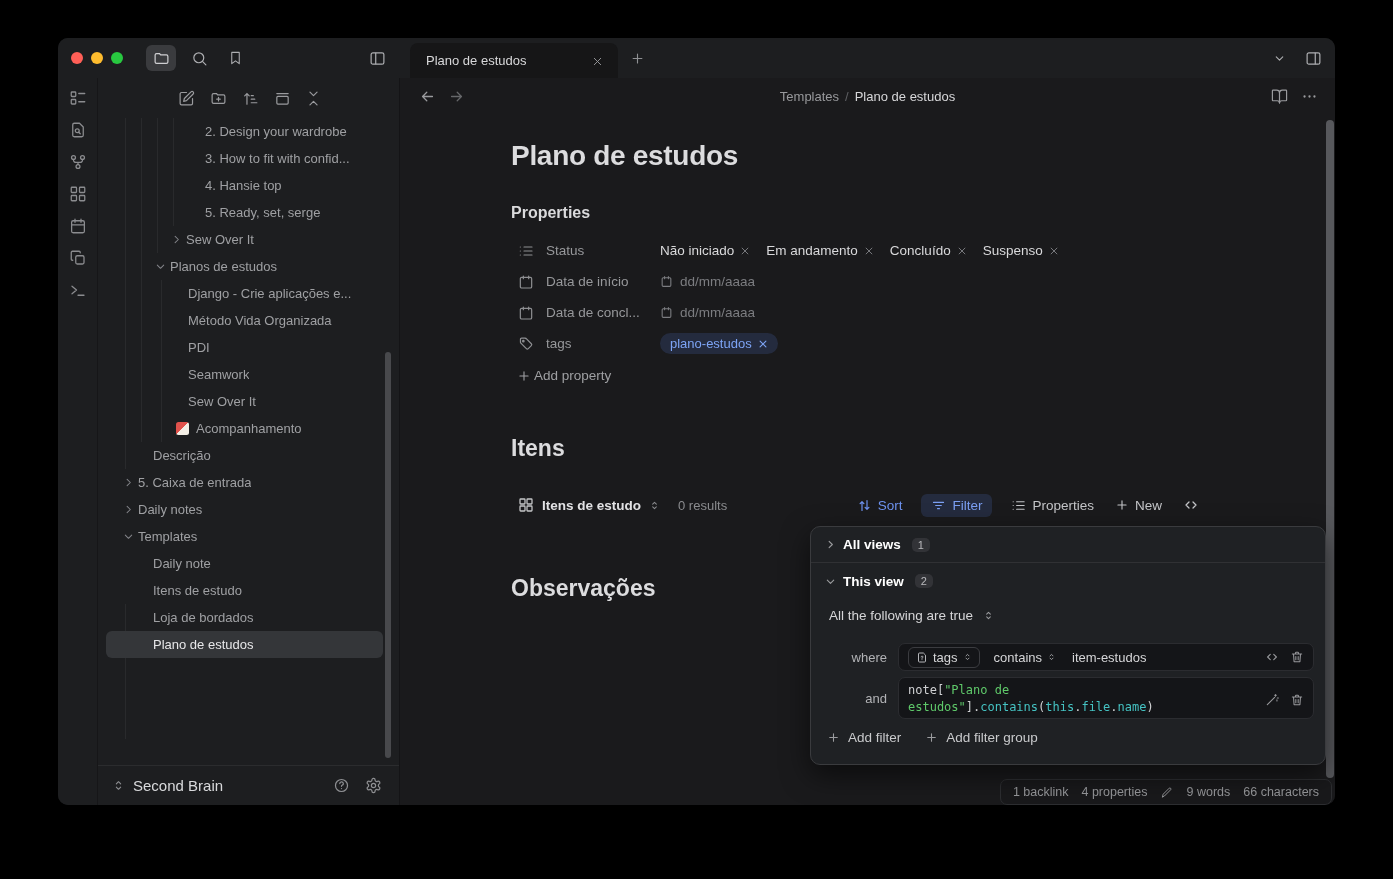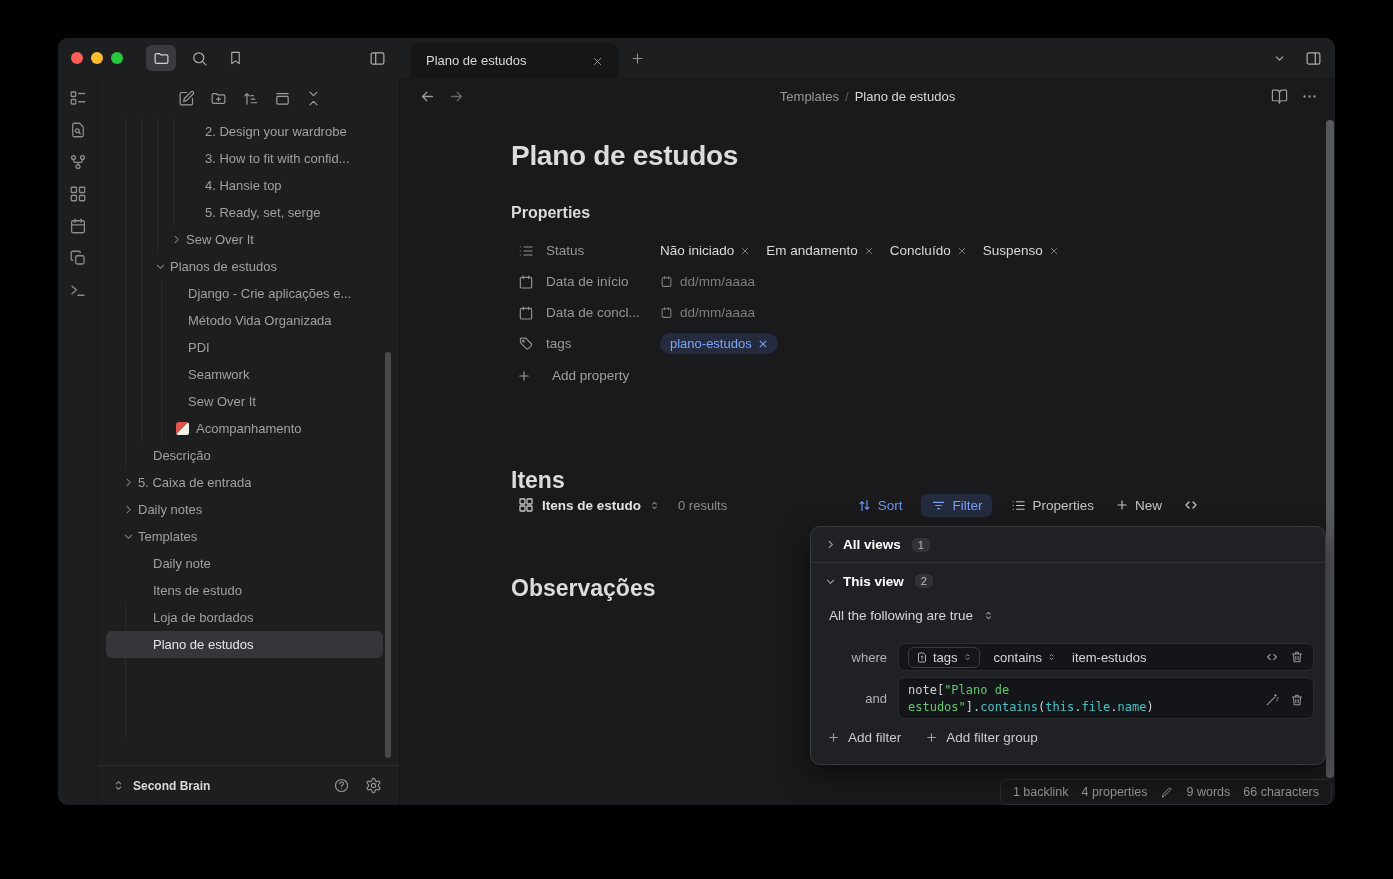--- a/index.html
+++ b/index.html
@@ -41,21 +41,21 @@
   .trow.selected .tlabel { color:#e7e7e9; }
   .trow.selected::before { content:""; position:absolute; left:8px; right:16px; top:0; bottom:0;
     background:#343639; border-radius:6px; }
   .emoji-book { position:relative; z-index:1; width:13px; height:13px; border-radius:2.5px; margin-right:7px;
     background:linear-gradient(135deg,#e0524c 48%,#f4efe6 48%); }
   .guide { position:absolute; width:1px; background:rgba(255,255,255,.055); }
   .exp-scroll { position:absolute; right:8px; top:274px; width:6px; height:406px; background:#48494c; border-radius:3px; }
 
   .vault-bar { position:absolute; left:0; right:0; bottom:0; height:40px; border-top:1px solid #2b2c2e;
     display:flex; align-items:center; padding:0 14px; gap:8px; }
-  .vault-name { font-size:12px; font-weight:700; color:#d9dadc; }
+  .vault-name { font-size:15px; font-weight:400; color:#d9dadc; }
   .vault-bar .spacer { flex:1; }
   .round-btn { width:24px; height:24px; border:none; background:transparent; color:#8f9093;
     display:flex; align-items:center; justify-content:center; }
 
   
   .main { position:relative; flex:1; background:#1a1a1c; }
   .view-header { position:relative; height:36px; }
   .nav-btn { position:absolute; top:7px; width:24px; height:22px; border:none; background:transparent;
     color:#85868a; display:flex; align-items:center; justify-content:center; }
   .breadcrumb { position:absolute; left:0; right:0; top:0; height:36px; display:flex; gap:6px;
@@ -68,23 +68,23 @@
   .props { position:absolute; top:157px; left:0; right:0; }
   .prow { display:grid; grid-template-columns:149px 1fr; align-items:center; height:31px; }
   .pkey { display:flex; align-items:center; gap:12px; padding-left:7px; color:#97989b; font-size:13.5px; }
   .pkey svg { color:#8e8f92; }
   .pv-multi { display:flex; align-items:center; gap:16px; }
   .pv-item { display:flex; align-items:center; gap:6px; font-size:13.5px; color:#d9d9db; }
   .pv-item svg { color:#77787c; }
   .pv-date { display:flex; align-items:center; gap:7px; color:#7c7d81; font-size:13.5px; }
   .tag-pill { display:inline-flex; align-items:center; gap:6px; padding:3px 10px; border-radius:12px;
     background:rgba(92,139,245,.16); color:#7da4f5; font-size:13px; }
-  .add-prop { position:absolute; top:290px; display:flex; align-items:center; gap:21px;
+  .add-prop { position:absolute; top:290px; display:flex; align-items:center; gap:3px;
     color:#9fa0a3; font-size:13.5px; border:none; background:transparent; padding-left:6px; }
-  .h-itens { position:absolute; top:357px; font-size:23px; font-weight:700; color:#dcdcde;margin-top:32px; }
+  .h-itens { position:absolute; top:357px; font-size:23px; font-weight:700; color:#dcdcde; }
   .h-observ { position:absolute; top:497px; font-size:23px; font-weight:700; color:#dcdcde; }
 
   .base-toolbar { position:absolute; top:413px; left:0; right:0; height:28px; display:flex; align-items:center; }
   .bt-left { display:flex; align-items:center; gap:8px; padding-left:7px; }
   .bt-name { font-size:13.5px; font-weight:600; color:#e2e2e4; }
   .bt-results { margin-left:10px; font-size:13px; color:#8a8b8e; }
   .bt-right { margin-left:auto; display:flex; align-items:center; gap:17px; }
   .bt-btn { display:flex; align-items:center; gap:6px; border:none; background:transparent;
     font-size:13.5px; color:#c4c5c8; padding:4px 2px; border-radius:6px; }
   .bt-btn.accent { color:#6e93f0; }

